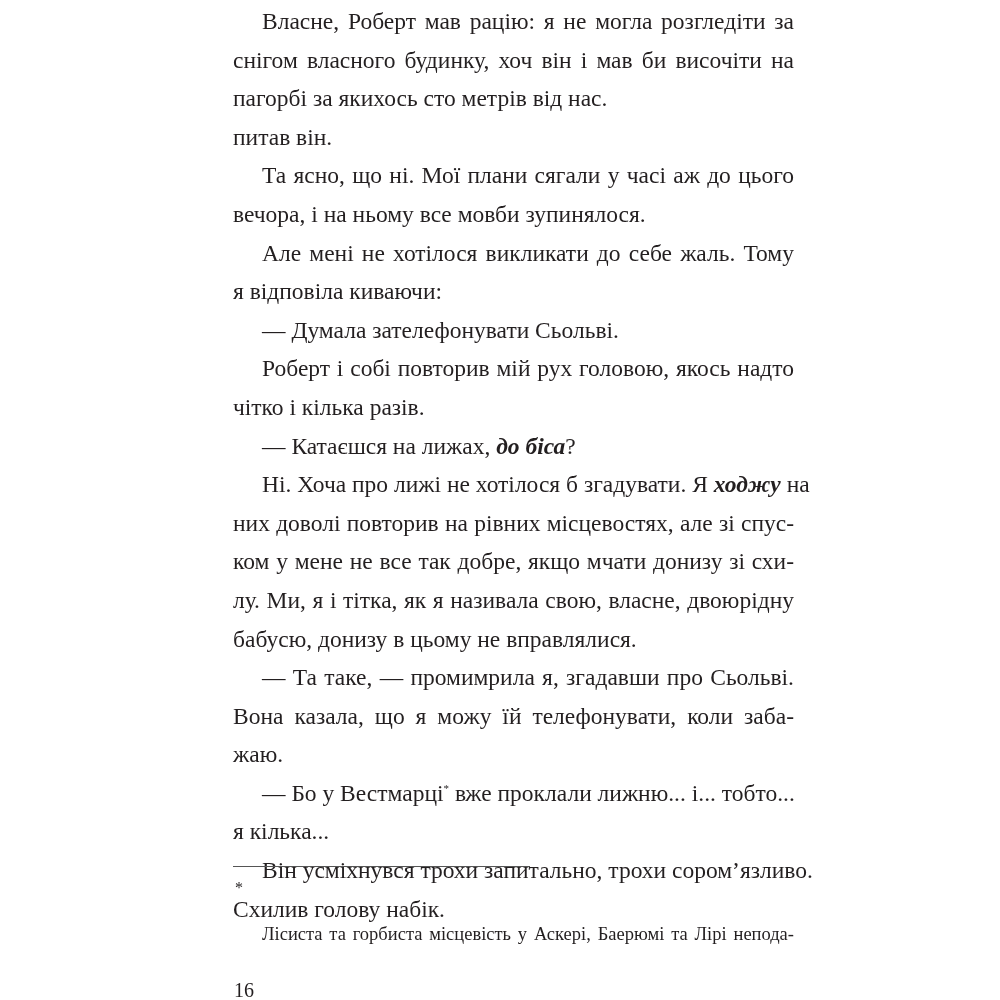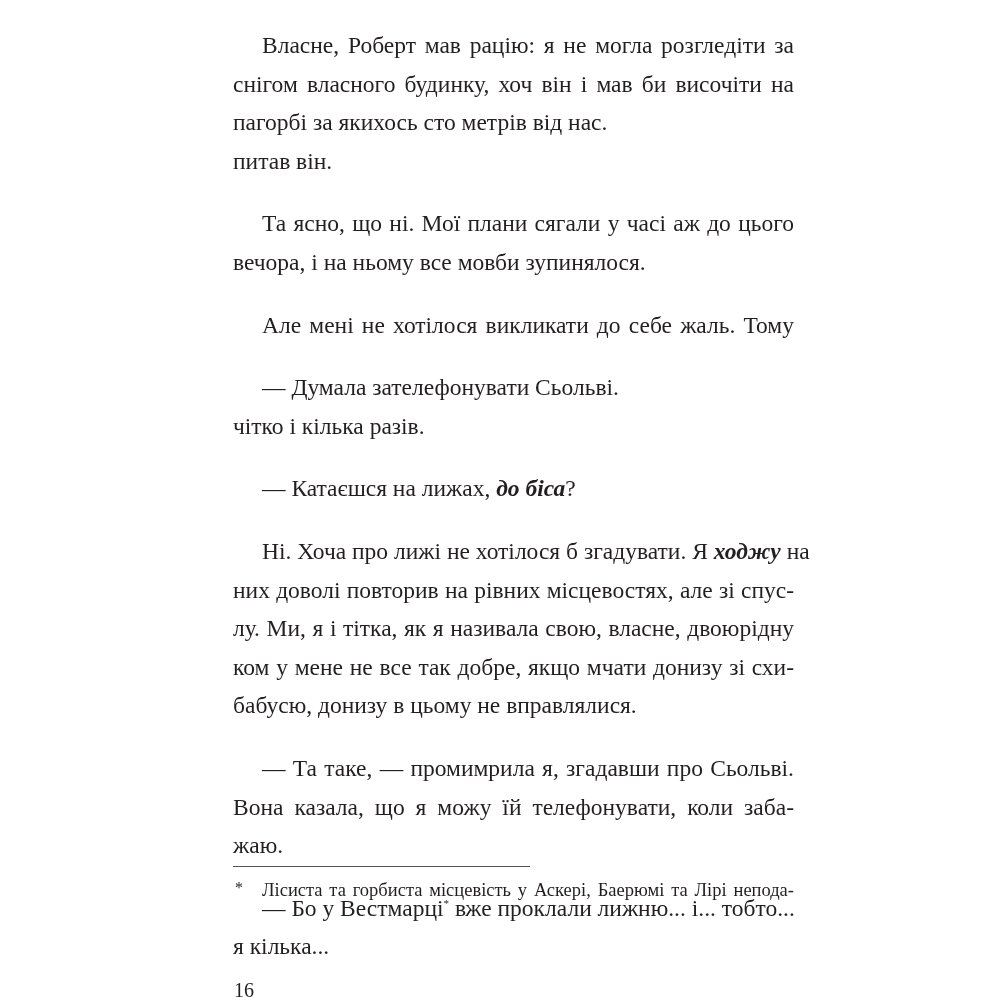--- a/index.html
+++ b/index.html
@@ -29,21 +29,21 @@
     }
     .line {
       display: block;
       height: 38.6px;
       line-height: 38.6px;
       font-size: 23.5px;
       white-space: nowrap;
       text-align: justify;
       text-align-last: justify;
     }
-    .line.indent { padding-left: 29px; margin-top: 24px; }
+    .line.indent { padding-left: 29px; }
     .line.last { text-align-last: left; }
     .line .it { font-style: italic; font-weight: bold; }
     .line sup {
       font-size: 11px;
       vertical-align: 9px;
       line-height: 0;
     }
     .footnote-rule {
       position: absolute;
       left: 0;
@@ -66,20 +66,21 @@
       font-size: 16px;
     }
     .fn-line {
       display: block;
       margin-left: 29px;
       height: 29px;
       line-height: 29px;
       white-space: nowrap;
       text-align: justify;
       text-align-last: justify;
+      margin-top: 44px;
     }
     .fn-line.last { text-align-last: left; }
     .page-number {
       position: absolute;
       left: 1px;
       top: 978px;
       font-size: 20px;
       line-height: 24px;
     }
   </style>
@@ -89,32 +90,34 @@
 <div class="page">
   <div class="body-text">
     <div id="block1">
         <span class="line indent">Власне, Роберт мав рацію: я не могла розгледіти за</span>
         <span class="line">снігом власного будинку, хоч він і мав би височіти на</span>
         <span class="line last">пагорбі за якихось сто метрів від нас.</span>
         <span class="line last">питав він.</span>
         <span class="line indent">Та ясно, що ні. Мої плани сягали у часі аж до цього</span>
         <span class="line last">вечора, і на ньому все мовби зупинялося.</span>
         <span class="line indent">Але мені не хотілося викликати до себе жаль. Тому</span>
+        <span class="line last">я відповіла киваючи:</span>
         <span class="line indent last">— Думала зателефонувати Сьольві.</span>
+        <span class="line indent">Роберт і собі повторив мій рух головою, якось надто</span>
         <span class="line last">чітко і кілька разів.</span>
       </div>
 
     <span class="line indent last"><span>— Катаєшся на лижах, </span><span class="it">до біса</span><span>?</span></span>
 
     <span class="line indent"><span>Ні. Хоча про лижі не хотілося б згадувати. Я </span><span class="it">ходжу</span><span> на</span></span>
 
     <div id="block2">
         <span class="line">них доволі повторив на рівних місцевостях, але зі спус-</span>
+        <span class="line">ком у мене не все так добре, якщо мчати донизу зі схи-</span>
         <span class="line">лу. Ми, я і тітка, як я називала свою, власне, двоюрідну</span>
-        <span class="line">ком у мене не все так добре, якщо мчати донизу зі схи-</span>
         <span class="line last">бабусю, донизу в цьому не вправлялися.</span>
         <span class="line indent">— Та таке, — промимрила я, згадавши про Сьольві.</span>
         <span class="line">Вона казала, що я можу їй телефонувати, коли заба-</span>
         <span class="line last">жаю.</span>
       </div>
 
     <span class="line indent"><span>— Бо у Вестмарці</span><sup>*</sup><span> вже проклали лижню... і... тобто...</span></span>
 
     <div id="block3">
         <span class="line last">я кілька...</span>

